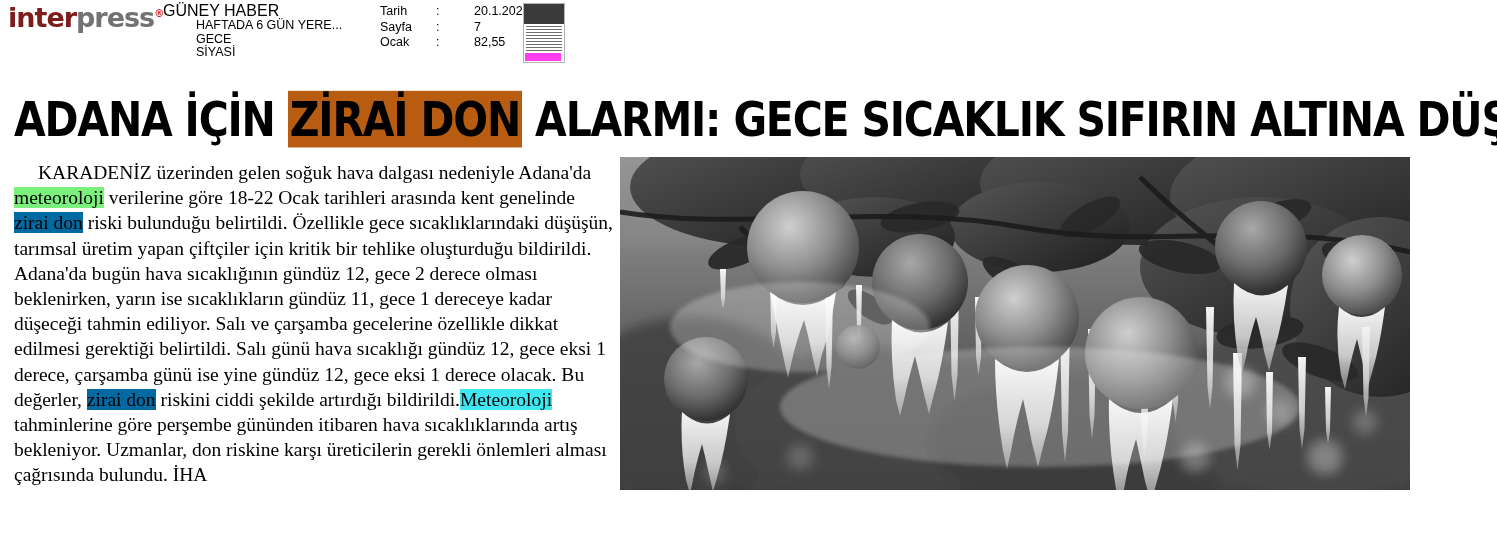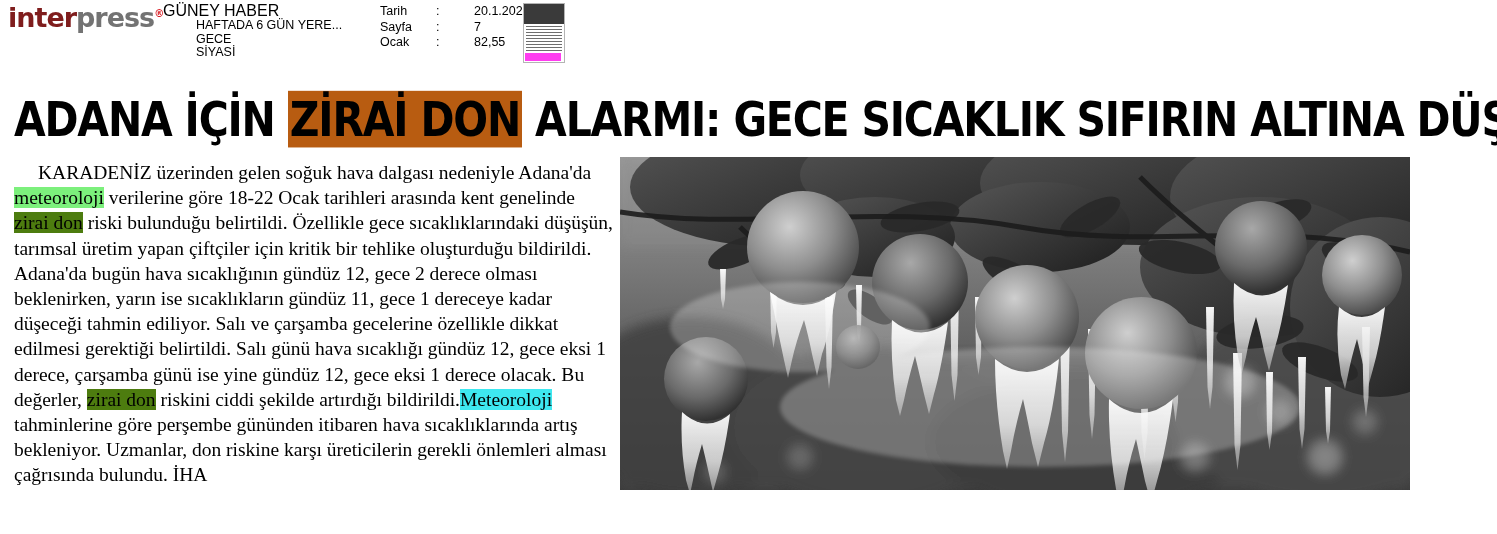--- a/index.html
+++ b/index.html
@@ -141,21 +141,21 @@
     top: 160px;
     width: 600px;
     font-family: "Liberation Serif", serif;
     font-size: 19.5px;
     line-height: 25.2px;
     text-align: left;
     color: #000;
   }
   .article .indent { display: inline-block; width: 24px; }
   .hl-green { background: #7cf07c; }
-  .hl-pink  { background: #4d7c0f; }
+  .hl-pink  { background: #0369a1; }
   .hl-cyan  { background: #3ee8f0; }
 
   
   .photo {
     position: absolute;
     left: 620px;
     top: 157px;
     width: 790px;
     height: 333px;
     overflow: hidden;

